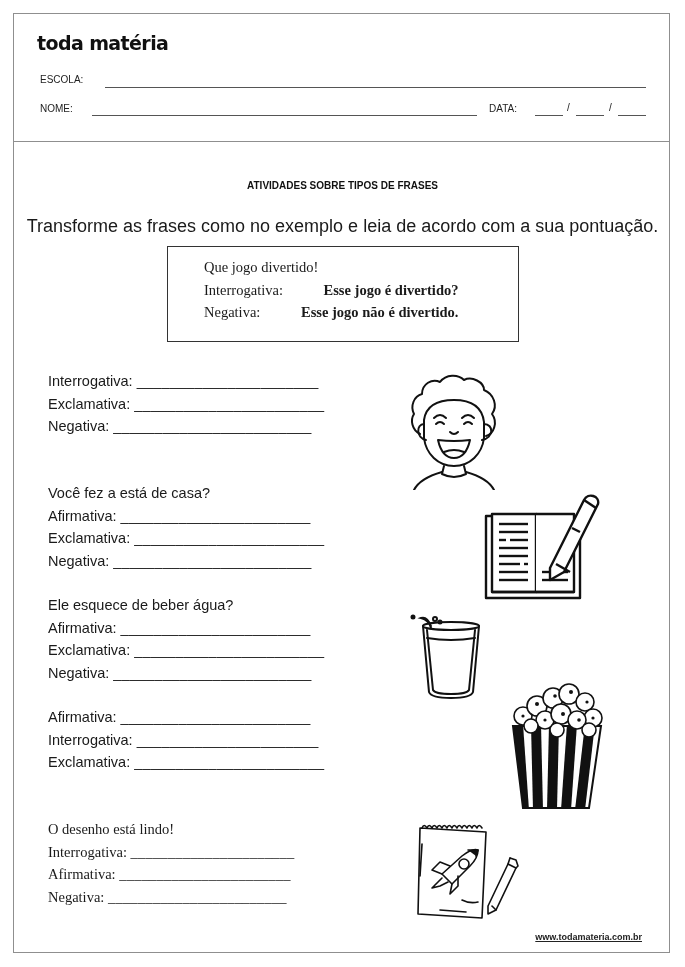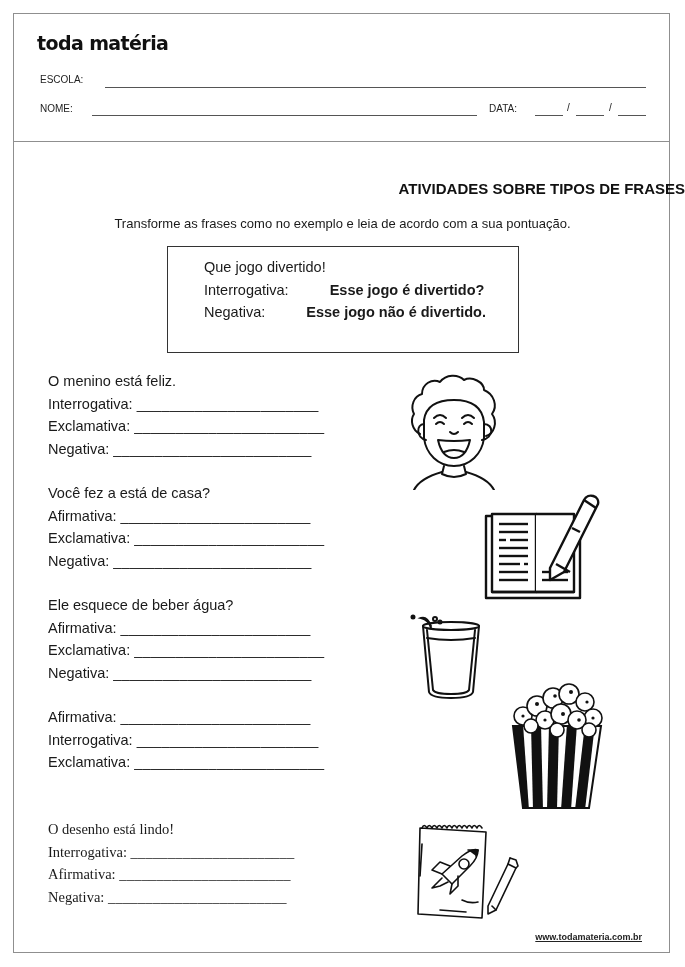--- a/index.html
+++ b/index.html
@@ -10,27 +10,27 @@
            border: 1.5px solid #8f8f8f; box-sizing: border-box; }
   .header-divider { position: absolute; left: 13px; top: 141px; width: 657px; height: 0;
                     border-top: 1.5px solid #8f8f8f; }
 
   .logo { position: absolute; left: 37px; top: 32px; font-family: "DejaVu Sans", sans-serif;
           font-size: 19px; font-weight: bold; letter-spacing: -0.6px; color: #111; }
 
   .field-label { position: absolute; font-size: 10px; color: #222; }
   .field-line { position: absolute; height: 0; border-top: 1px solid #555; }
 
-  .title { position: absolute; left: 0; width: 685px; top: 180px; text-align: right;
-           font-size: 15px; font-weight: bold; color: #111; }
+  .title { position: absolute; left: 0; width: 685px; top: 180px; text-align: center;
+           font-size: 10px; font-weight: bold; color: #111; }
   .instruction { position: absolute; left: 0; width: 685px; top: 216px; text-align: center;
-                 font-size: 13px; color: #1a1a1a; }
-
-  .example-box { position: absolute; left: 167px; top: 246px; width: 352px; height: 107px;
-                 border: 1.5px solid #333; box-sizing: border-box; padding: 9px 0 0 36px; }
+                 font-size: 18px; color: #1a1a1a; }
+
+  .example-box { position: absolute; left: 167px; top: 246px; width: 352px; height: 96px;
+                 border: 1.5px solid #333; box-sizing: border-box; padding: 9px 0 0 36px; font-family: Liberation Serif, serif; }
   .example-line { font-size: 14.5px; line-height: 22.5px; white-space: nowrap; }
   .example-line b { font-weight: bold; padding-left: 37px; }
 
   .exercise { position: absolute; left: 48px; }
   .exercise .sentence, .exercise .row { font-size: 14.5px; line-height: 22.5px; white-space: nowrap; }
   .exercise .blank { letter-spacing: 0.2px; }
 
   .illus { position: absolute; }
   .footer { position: absolute; right: 43px; top: 932px; font-size: 9px; font-weight: bold; color: #222; text-decoration: underline; }
 </style>
@@ -64,21 +64,20 @@
     <span>Interrogativa:</span>
     <b>Esse jogo é divertido?</b>
   </div>
   <div class="example-line">
     <span>Negativa:</span>
     <b>Esse jogo não é divertido.</b>
   </div>
 </div>
 
 <div class="exercise" style="top:370px;">
-  <div class="sentence">O menino está feliz.</div>
   <div class="row"><span>Interrogativa:</span> <span class="blank">______________________</span></div>
   <div class="row"><span>Exclamativa:</span> <span class="blank">_______________________</span></div>
   <div class="row"><span>Negativa:</span> <span class="blank">________________________</span></div>
 </div>
 
 <div class="exercise" style="top:482px;">
   <div class="sentence">Você fez a está de casa?</div>
   <div class="row"><span>Afirmativa:</span> <span class="blank">_______________________</span></div>
   <div class="row"><span>Exclamativa:</span> <span class="blank">_______________________</span></div>
   <div class="row"><span>Negativa:</span> <span class="blank">________________________</span></div>

